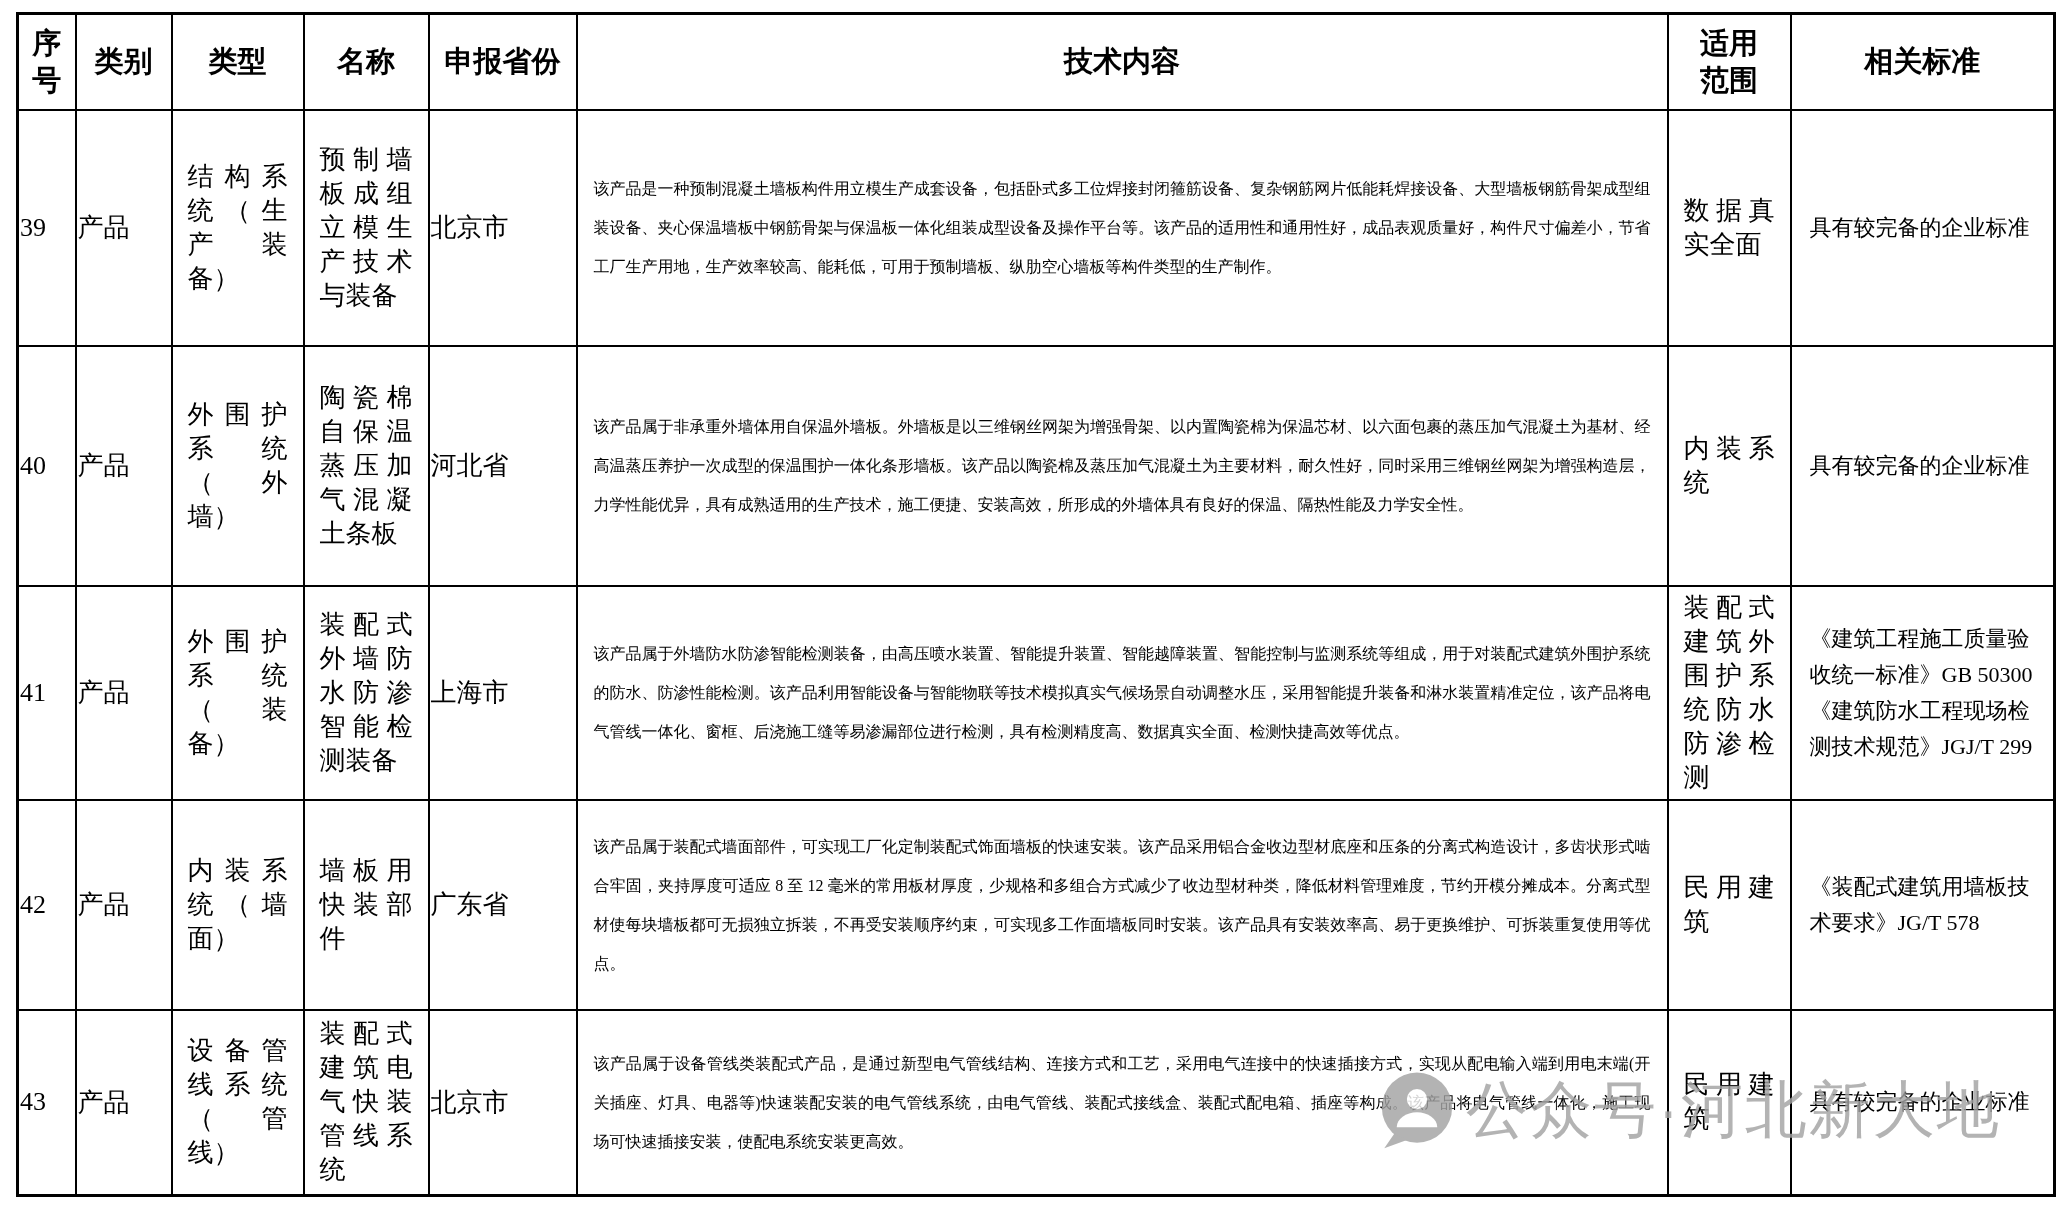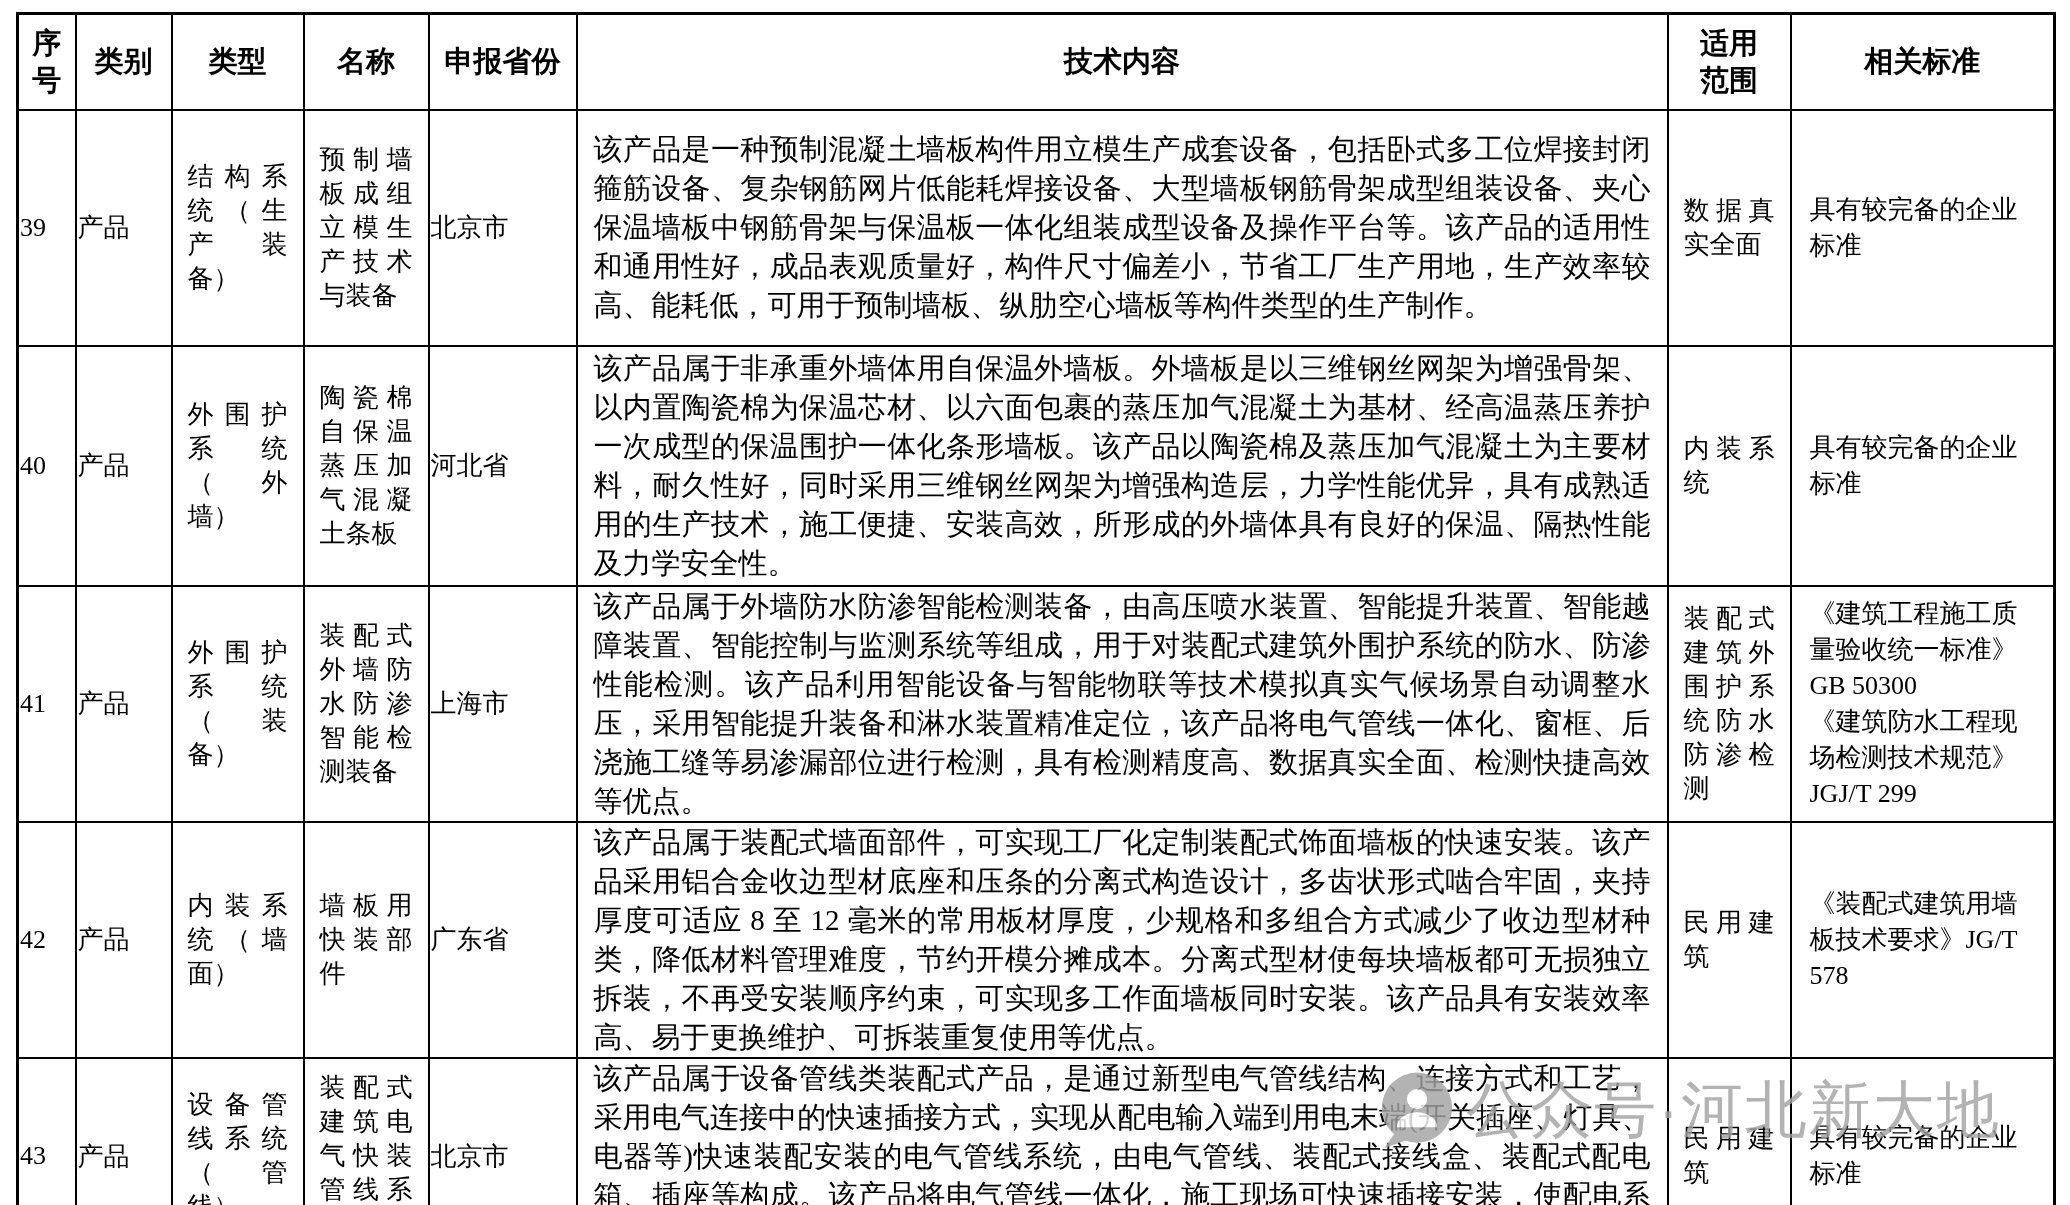--- a/index.html
+++ b/index.html
@@ -23,25 +23,25 @@
   .h-r2{height:214px;}
   .h-r3{height:210px;}
   .h-r4{height:186px;}
   .c-no,.c-cat,.c-prov{text-align:left;}
   .c-type,.c-name,.c-scope{
     text-align:justify;text-justify:inter-ideograph;
     padding:0 15px;line-height:34px;
   }
   .c-content{
     text-align:justify;text-justify:inter-ideograph;
-    padding:0 16px;font-size:29px;line-height:39px;
+    padding:0 16px;font-size:16px;line-height:39px;
   }
   .c-standard{
     text-align:left;padding:0 18px;line-height:36px;
-    white-space:pre-line;font-size:26px;
+    white-space:pre-line;font-size:22px;
   }
   .watermark{
     position:absolute;left:1378px;top:1068px;
     display:flex;align-items:center;gap:10px;
     opacity:0.82;pointer-events:none;
   }
   .wm-icon{width:78px;height:78px;flex:0 0 auto;}
   .wm-text{
     font-family:"Liberation Sans","DejaVu Sans",sans-serif;
     font-size:62px;color:#a3a3a3;letter-spacing:2px;white-space:nowrap;

